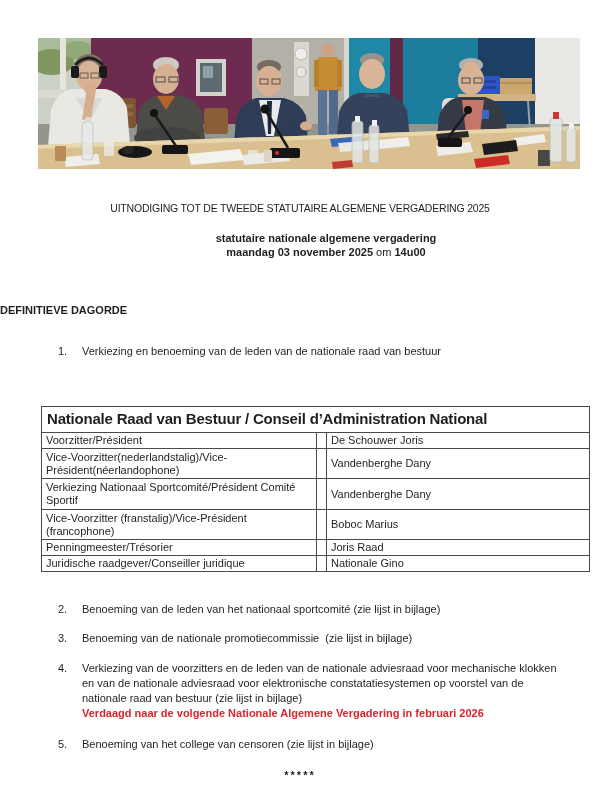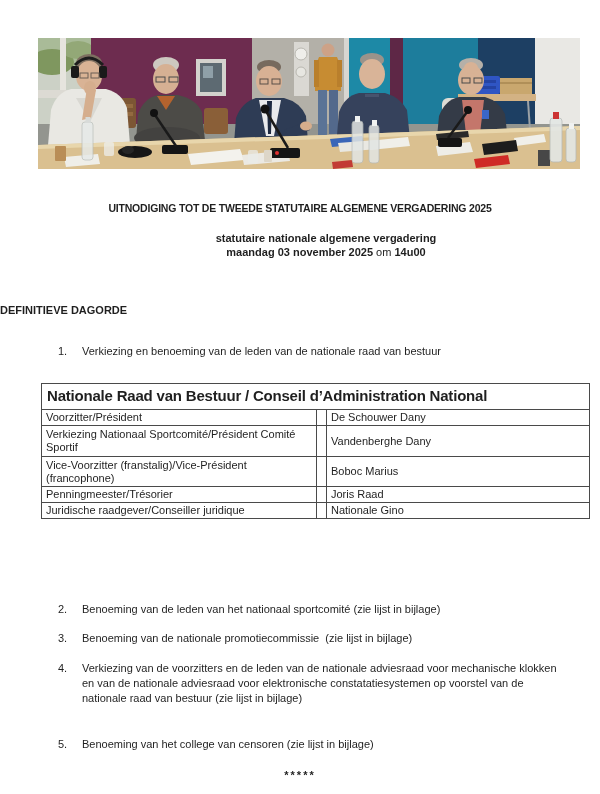--- a/index.html
+++ b/index.html
@@ -5,21 +5,21 @@
   html,body{margin:0;padding:0;}
   body{
     width:600px;height:794px;background:#ffffff;position:relative;
     font-family:"Liberation Sans", sans-serif;color:#1f1f1f;
     -webkit-font-smoothing:antialiased;
   }
   .photo{position:absolute;left:38px;top:38px;width:542px;height:131px;overflow:hidden;}
   .photo svg{display:block;}
   .title{
     position:absolute;top:201px;left:0;width:600px;text-align:center;
-    font-size:10.5px;font-weight:bold;line-height:15px;letter-spacing:-0.2px;
+    font-size:10.5px;font-weight:normal;line-height:15px;letter-spacing:-0.2px;
   }
   .subtitle{
     position:absolute;top:231px;left:0;width:600px;text-align:center;
     font-size:11px;line-height:14px;padding-left:26px;
   }
   .b{font-weight:bold;}
   .dagorde{
     position:absolute;top:303px;left:0;width:600px;text-align:left;
     font-size:11px;font-weight:bold;line-height:15px;
   }
@@ -29,21 +29,21 @@
   }
   .agenda-num{width:24px;flex:none;}
   .agenda-text{flex:1;white-space:pre-wrap;}
   #item1{top:344px;}
   #item2{top:602px;}
   #item3{top:631px;}
   #item4{top:661px;}
   #item5{top:737px;}
   .note{color:#d9252b;font-weight:bold;}
   table.board{
-    position:absolute;left:41px;top:383px;width:548px;
+    position:absolute;left:41px;top:406px;width:548px;
     border-collapse:collapse;table-layout:fixed;font-size:11px;
   }
   table.board td{
     border:1px solid #4a4a4a;padding:1px 4px;vertical-align:middle;line-height:13px;
     overflow:hidden;
   }
   table.board td.bighead{
     font-size:15px;font-weight:bold;letter-spacing:-0.2px;white-space:nowrap;
     padding:2px 4px 3px 5px;line-height:20px;
   }
@@ -216,21 +216,26 @@
       <col style="width:10px">
       <col style="width:263px">
     </colgroup>
   <tbody>
     <tr class="h25">
       <td colspan="3" class="bighead">Nationale Raad van Bestuur / Conseil d’Administration National</td>
     </tr>
     <tr class="h16">
       <td>Voorzitter/Président</td>
       <td></td>
-      <td>De Schouwer Dany</td>
+      <td>De Schouwer Joris</td>
+    </tr>
+    <tr class="h30">
+      <td>Vice-Voorzitter(nederlandstalig)/Vice-Président(néerlandophone)</td>
+      <td></td>
+      <td>Vandenberghe Dany</td>
     </tr>
     <tr class="h31">
       <td>Verkiezing Nationaal Sportcomité/Président Comité Sportif</td>
       <td></td>
       <td>Vandenberghe Dany</td>
     </tr>
     <tr class="h30">
       <td>Vice-Voorzitter (franstalig)/Vice-Président (francophone)</td>
       <td></td>
       <td>Boboc Marius</td>
@@ -255,20 +260,21 @@
 
 <div class="agenda-item" id="item3">
   <div class="agenda-num">3.</div>
   <div class="agenda-text">Benoeming van de nationale promotiecommissie  (zie lijst in bijlage)</div>
 </div>
 
 <div class="agenda-item" id="item4">
   <div class="agenda-num">4.</div>
   <div>
     <div class="agenda-text">Verkiezing van de voorzitters en de leden van de nationale adviesraad voor mechanische klokken en van de nationale adviesraad voor elektronische constatatiesystemen op voorstel van de nationale raad van bestuur (zie lijst in bijlage)</div>
+    <div class="agenda-text note">Verdaagd naar de volgende Nationale Algemene Vergadering in februari 2026</div>
   </div>
 </div>
 
 <div class="agenda-item" id="item5">
   <div class="agenda-num">5.</div>
   <div class="agenda-text">Benoeming van het college van censoren (zie lijst in bijlage)</div>
 </div>
 
 <div class="footer-mark">*****</div>
 

